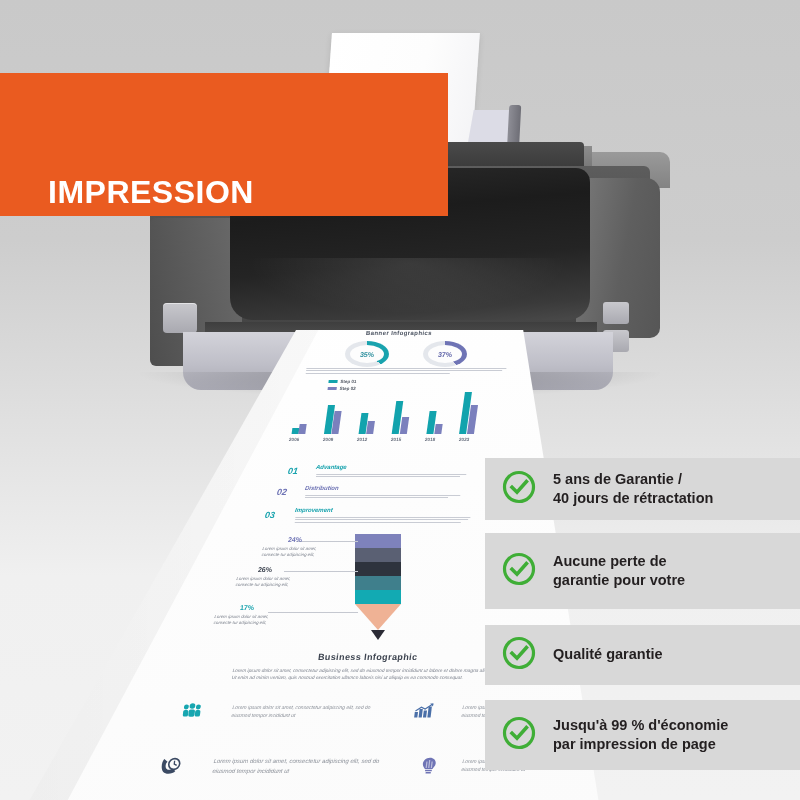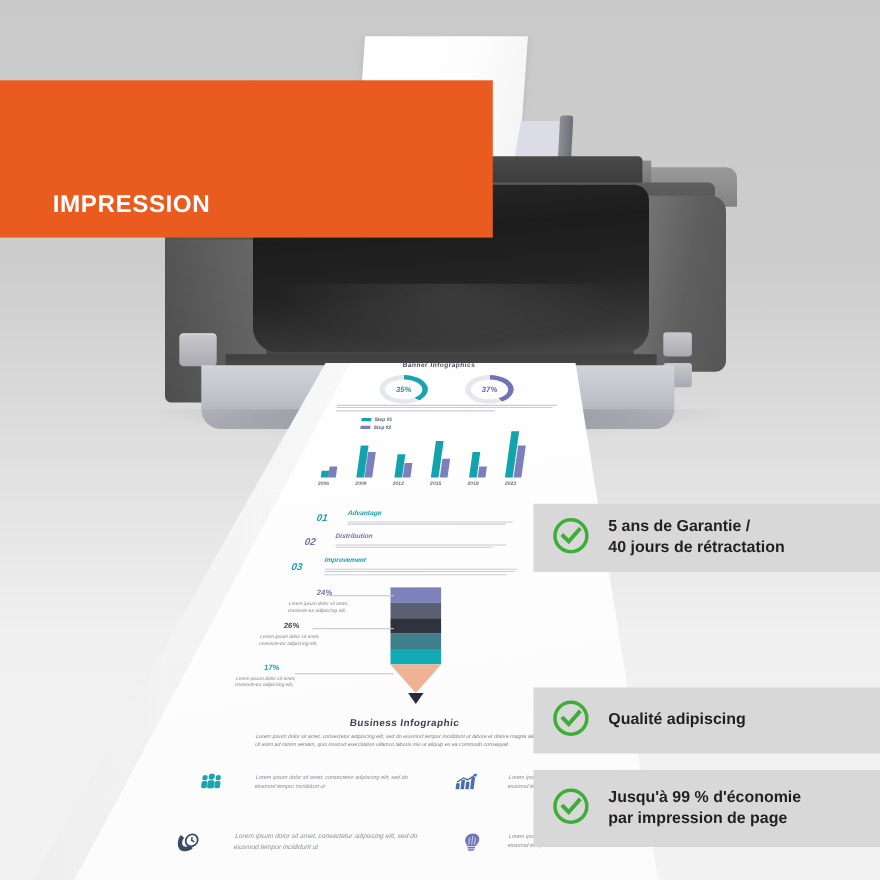--- a/index.html
+++ b/index.html
@@ -148,21 +148,21 @@
     letter-spacing:.4px;transform:skewX(-7deg);
   }
   .icrow{position:absolute;}
   .ictxt{position:absolute;font-size:5px;font-style:italic;color:#8b9099;line-height:1.6;transform:skewX(-7deg);}
   
   .banner{
     position:absolute;left:0;top:73px;width:448px;height:143px;background:#ea5b20;
   }
   .banner-title{
     position:absolute;left:48px;top:99px;width:390px;
-    color:#ffffff;font-size:22px;font-weight:bold;line-height:1.26;letter-spacing:.5px;
+    color:#ffffff;font-size:32px;font-weight:bold;line-height:1.26;letter-spacing:.5px;
   }
   .banner-title .l2{display:block;}
   
   .feat{
     position:absolute;left:485px;width:315px;background:#d8d8d8;
     display:flex;align-items:center;
   }
   .feat .chk{margin-left:16px;flex:0 0 auto;}
   .feat .ftxt{
     margin-left:16px;color:#231f20;font-size:14.5px;font-weight:bold;line-height:1.33;
@@ -344,30 +344,42 @@
         <circle cx="18" cy="18" r="14.5" fill="none" stroke="#3fae36" stroke-width="3.2"></circle>
         <path d="M11 18.2 L16 23.2 L25.4 12.6" fill="none" stroke="#3fae36" stroke-width="3.6" stroke-linecap="square"></path>
       </svg>
     </span>
     <span class="ftxt">
       <span>5 ans de Garantie /</span><br>
       <span>40 jours de rétractation</span>
     </span>
   </div>
 
+  <div class="feat f2">
+    <span class="chk">
+      <svg width="36" height="36" viewBox="0 0 36 36">
+        <circle cx="18" cy="18" r="14.5" fill="none" stroke="#3fae36" stroke-width="3.2"></circle>
+        <path d="M11 18.2 L16 23.2 L25.4 12.6" fill="none" stroke="#3fae36" stroke-width="3.6" stroke-linecap="square"></path>
+      </svg>
+    </span>
+    <span class="ftxt">
+      <span>Aucune perte de</span><br>
+      <span>garantie pour votre</span>
+    </span>
+  </div>
 
   <div class="feat f3">
     <span class="chk">
       <svg width="36" height="36" viewBox="0 0 36 36">
         <circle cx="18" cy="18" r="14.5" fill="none" stroke="#3fae36" stroke-width="3.2"></circle>
         <path d="M11 18.2 L16 23.2 L25.4 12.6" fill="none" stroke="#3fae36" stroke-width="3.6" stroke-linecap="square"></path>
       </svg>
     </span>
     <span class="ftxt">
-      <span>Qualité adipiscing</span>
+      <span>Qualité garantie</span>
     </span>
   </div>
 
   <div class="feat f4">
     <span class="chk">
       <svg width="36" height="36" viewBox="0 0 36 36">
         <circle cx="18" cy="18" r="14.5" fill="none" stroke="#3fae36" stroke-width="3.2"></circle>
         <path d="M11 18.2 L16 23.2 L25.4 12.6" fill="none" stroke="#3fae36" stroke-width="3.6" stroke-linecap="square"></path>
       </svg>
     </span>

